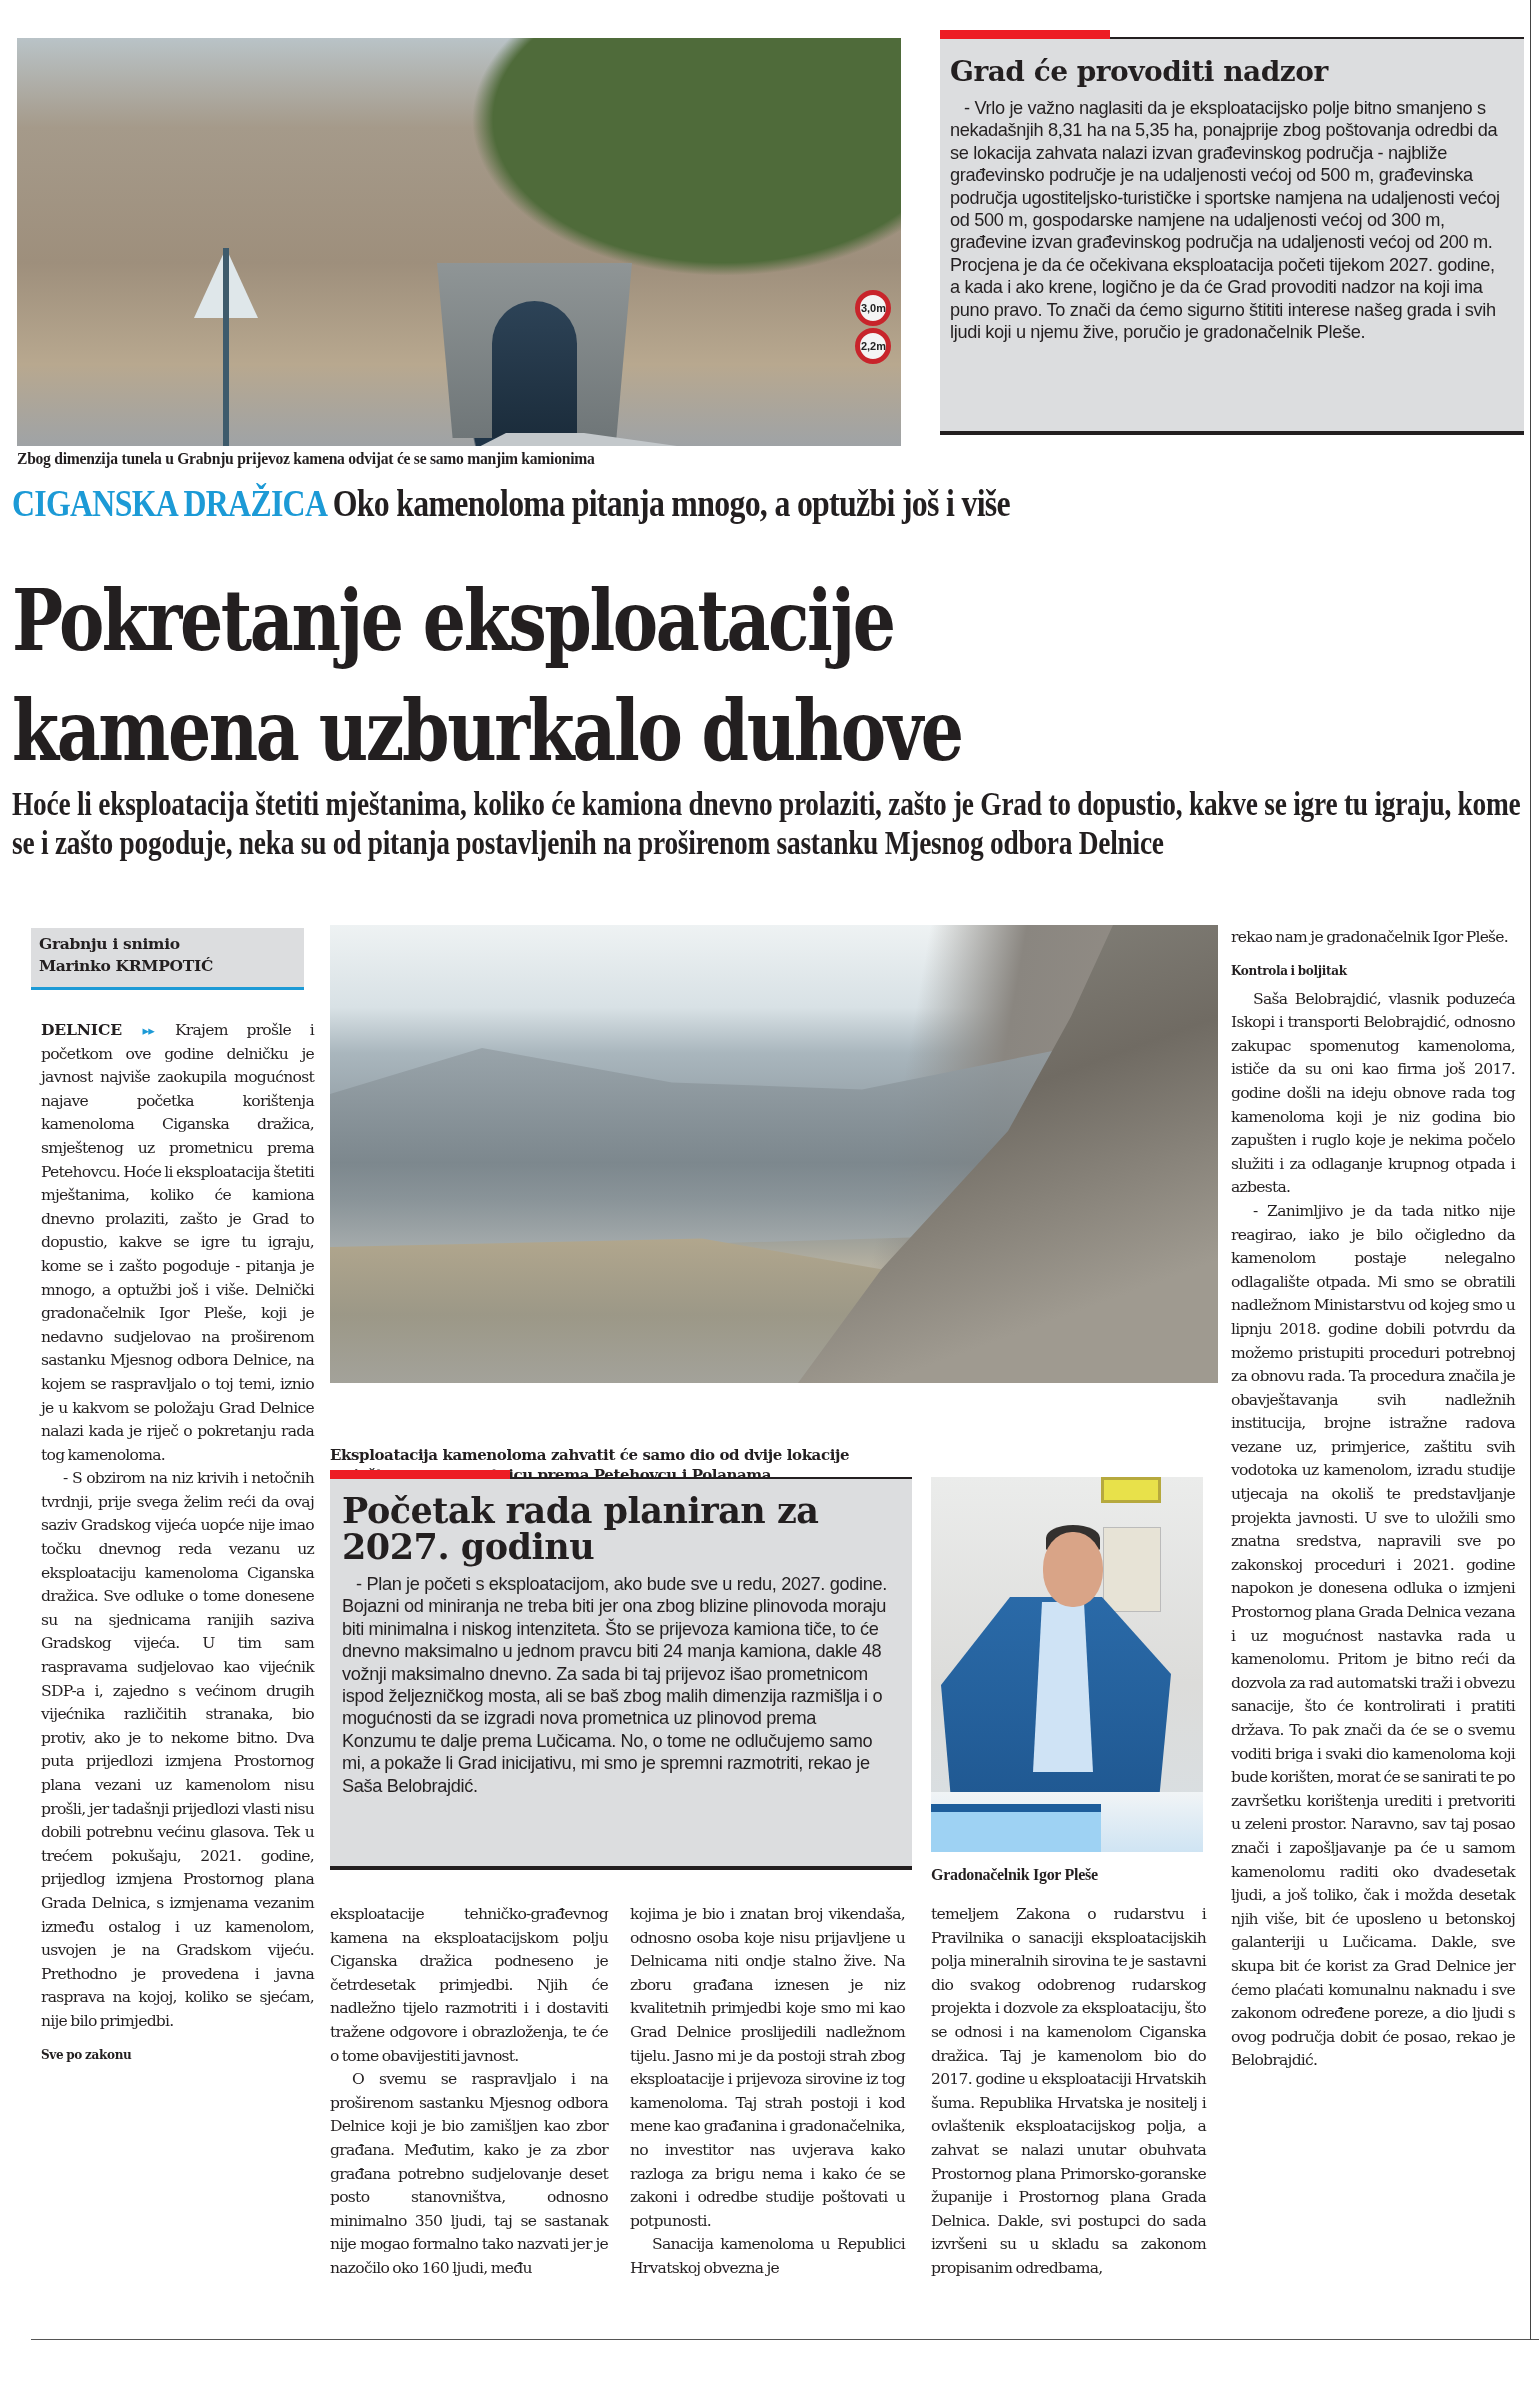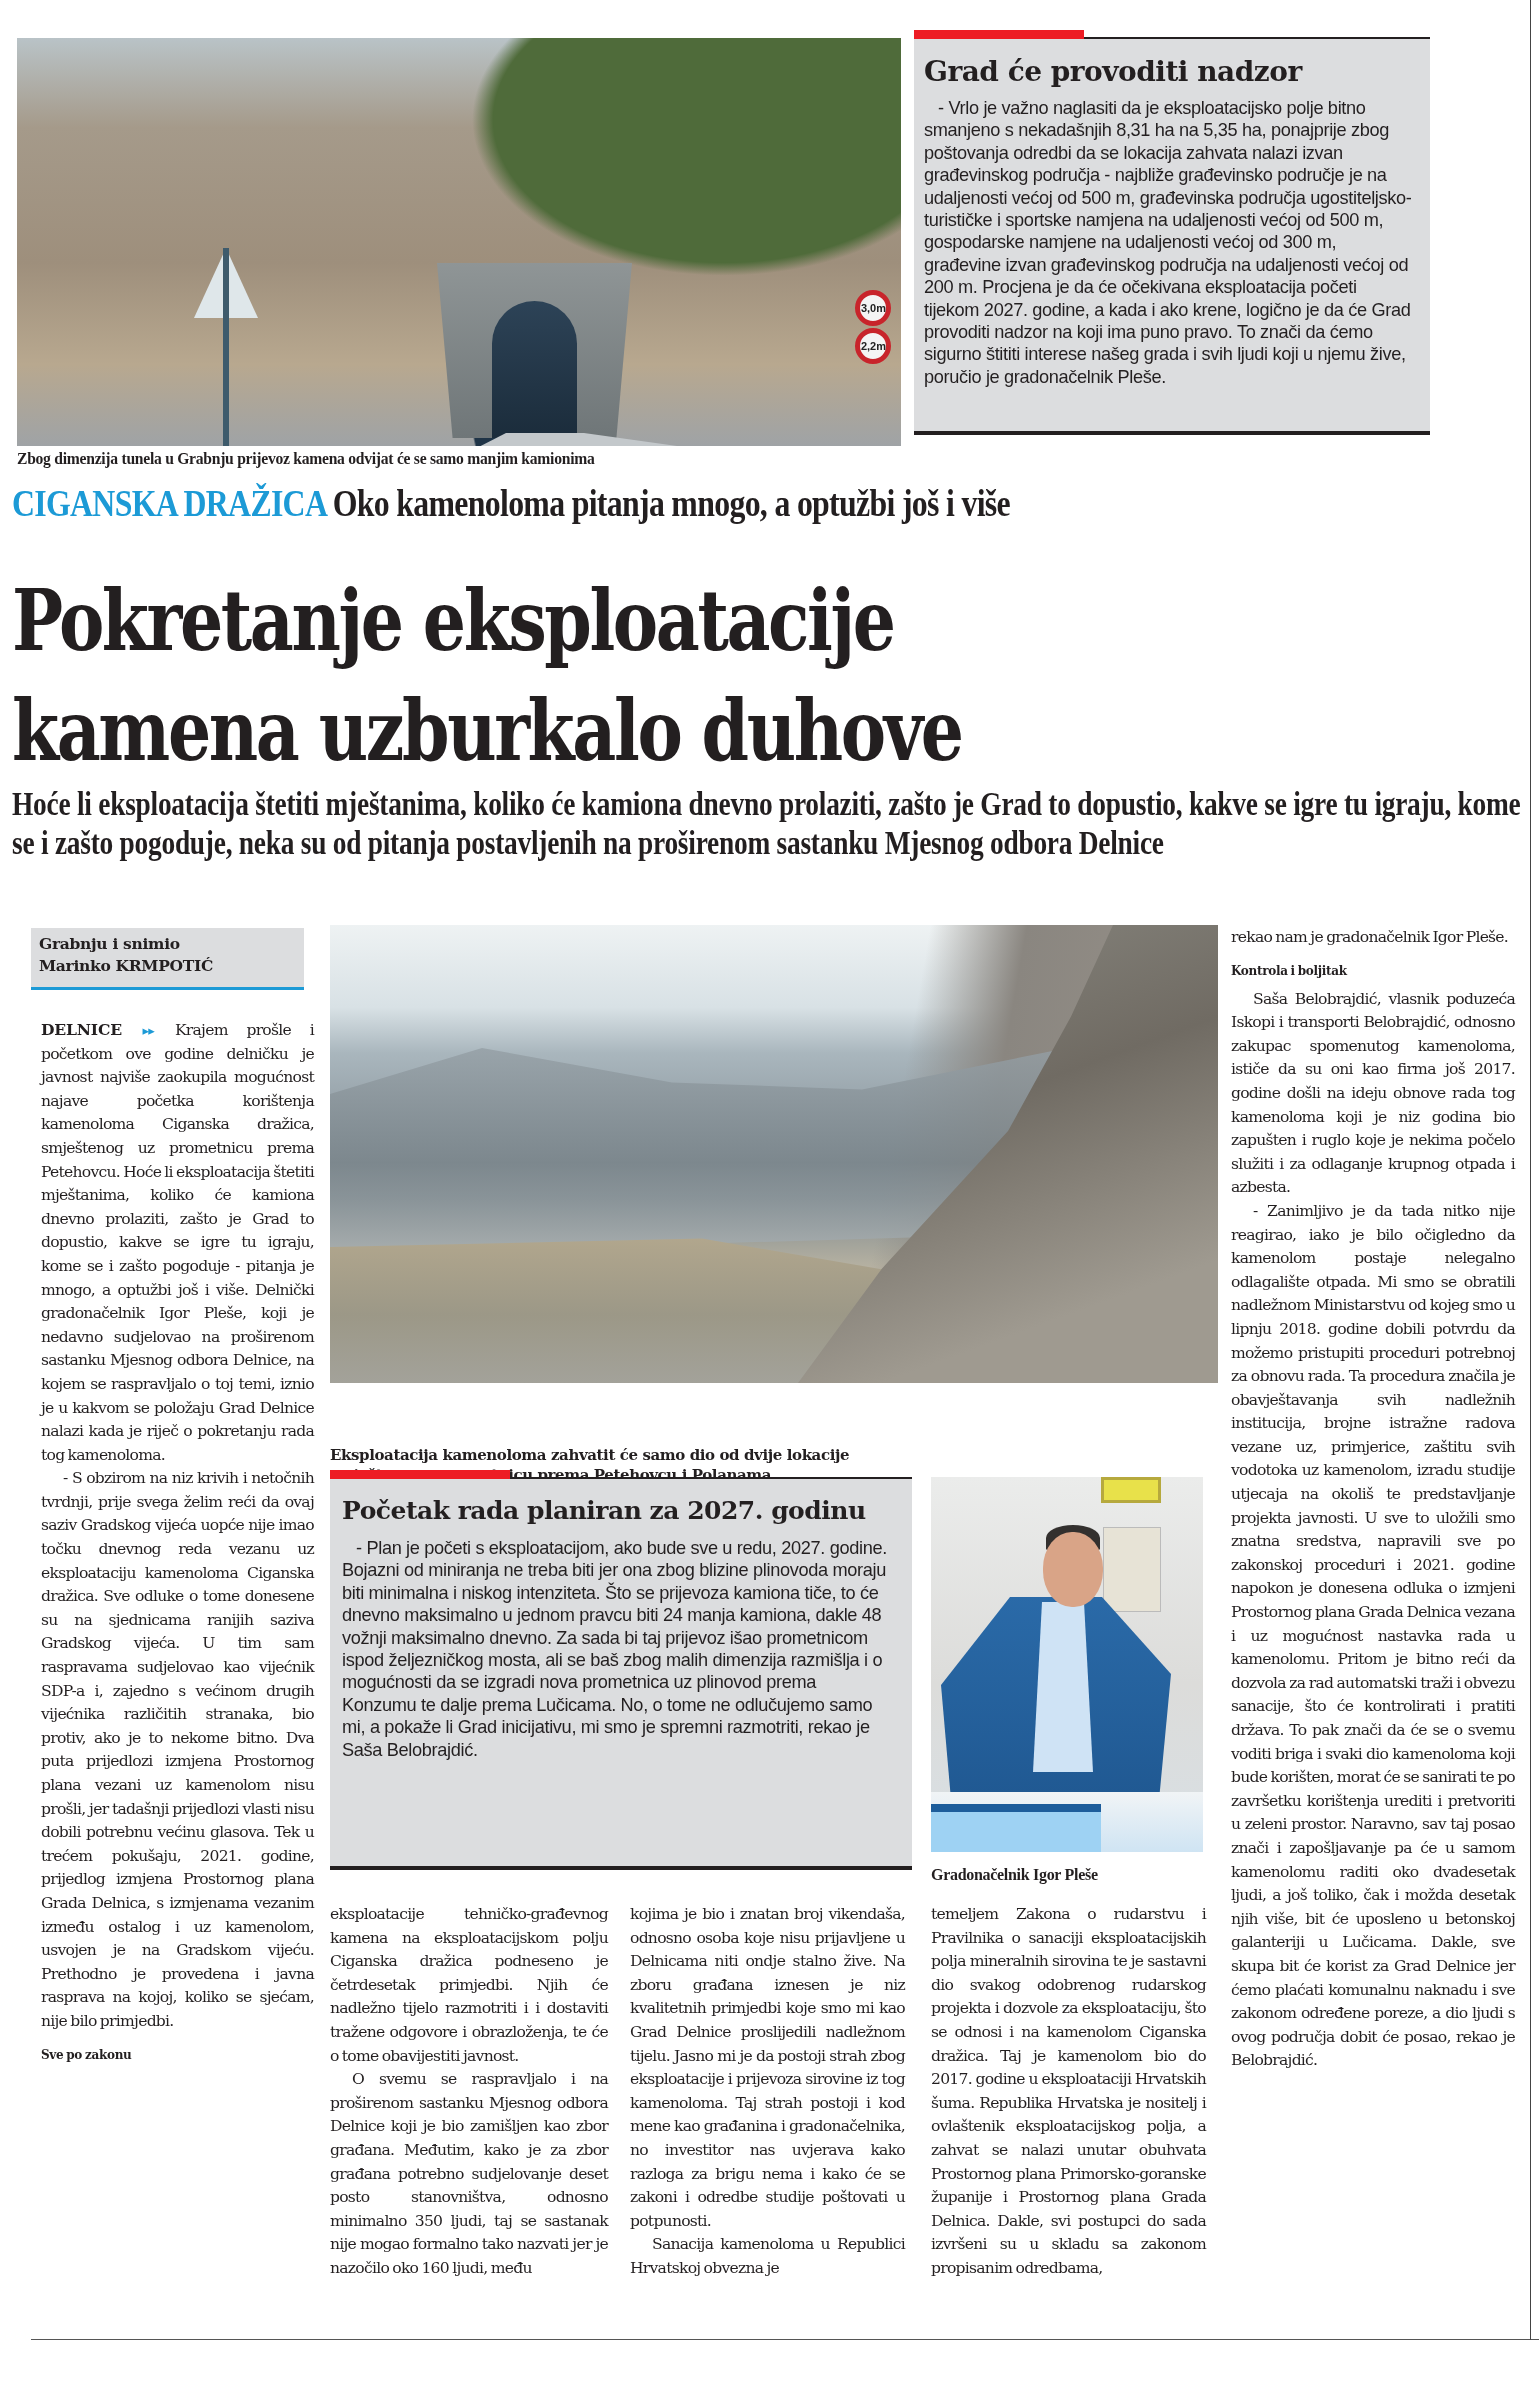--- a/index.html
+++ b/index.html
@@ -136,21 +136,21 @@
   <div class="sign-pole"></div>
   <div class="sign-round" style="left:826px; top:252px;">
       <span>3,0m</span>
     </div>
   <div class="sign-round" style="left:826px; top:290px;">
       <span>2,2m</span>
     </div>
 </div>
 <div class="caption" style="left:17px; top:449px; width:900px; font-family:'Liberation Serif',serif; font-size:17px; transform:scaleX(0.92); transform-origin:left;">Zbog dimenzija tunela u Grabnju prijevoz kamena odvijat će se samo manjim kamionima</div>
 
-<div class="box" style="left:914px; top:37px; width:516px; height:398px; padding:14px 18px 0 10px;">
+<div class="box" style="left:940px; top:37px; width:584px; height:398px; padding:14px 18px 0 10px;">
   <div class="box-redtab" style="width:170px;"></div>
   <div class="box-title" style="font-size:28px; line-height:38px; margin-bottom:6px;">Grad će provoditi nadzor</div>
   <div class="box-text" style="text-indent:14px;">- Vrlo je važno naglasiti da je eksploatacijsko polje bitno smanjeno s nekadašnjih 8,31 ha na 5,35 ha, ponajprije zbog poštovanja odredbi da se lokacija zahvata nalazi izvan građevinskog područja - najbliže građevinsko područje je na udaljenosti većoj od 500 m, građevinska područja ugostiteljsko-turističke i sportske namjena na udaljenosti većoj od 500 m, gospodarske namjene na udaljenosti većoj od 300 m, građevine izvan građevinskog područja na udaljenosti većoj od 200 m. Procjena je da će očekivana eksploatacija početi tijekom 2027. godine, a kada i ako krene, logično je da će Grad provoditi nadzor na koji ima puno pravo. To znači da ćemo sigurno štititi interese našeg grada i svih ljudi koji u njemu žive, poručio je gradonačelnik Pleše.</div>
 </div>
 
 <div class="kicker">
   <span class="kicker-tag">CIGANSKA DRAŽICA</span>
   <span class="kicker-rest">Oko kamenoloma pitanja mnogo, a optužbi još i više</span>
 </div>
 
@@ -178,21 +178,21 @@
 
 <div class="photo photo-quarry" title="Abandoned quarry Ciganska dražica">
   <div class="quarry-face"></div>
   <div class="quarry-floor"></div>
   <div class="quarry-rock"></div>
 </div>
 <div class="caption caption-serif" style="left:330px; top:1445px; width:560px;">Eksploatacija kamenoloma zahvatit će samo dio od dvije lokacije smještene uz prometnicu prema Petehovcu i Polanama</div>
 
 <div class="box" style="left:330px; top:1477px; width:582px; height:393px; padding:14px 18px 10px 12px;">
   <div class="box-redtab" style="width:180px;"></div>
-  <div class="box-title" style="font-size:25px; line-height:36px; margin-bottom:8px;">Početak rada planiran za 2027. godinu</div>
+  <div class="box-title" style="font-size:35px; line-height:36px; margin-bottom:8px;">Početak rada planiran za 2027. godinu</div>
   <div class="box-text" style="text-indent:14px;">- Plan je početi s eksploatacijom, ako bude sve u redu, 2027. godine. Bojazni od miniranja ne treba biti jer ona zbog blizine plinovoda moraju biti minimalna i niskog intenziteta. Što se prijevoza kamiona tiče, to će dnevno maksimalno u jednom pravcu biti 24 manja kamiona, dakle 48 vožnji maksimalno dnevno. Za sada bi taj prijevoz išao prometnicom ispod željezničkog mosta, ali se baš zbog malih dimenzija razmišlja i o mogućnosti da se izgradi nova prometnica uz plinovod prema Konzumu te dalje prema Lučicama. No, o tome ne odlučujemo samo mi, a pokaže li Grad inicijativu, mi smo je spremni razmotriti, rekao je Saša Belobrajdić.</div>
 </div>
 
 <div class="photo photo-mayor" title="Mayor Igor Pleše at his desk">
   <div class="mayor-frame"></div>
   <div class="mayor-calendar"></div>
   <div class="mayor-body"></div>
   <div class="mayor-shirt"></div>
   <div class="mayor-hair"></div>
   <div class="mayor-head"></div>

